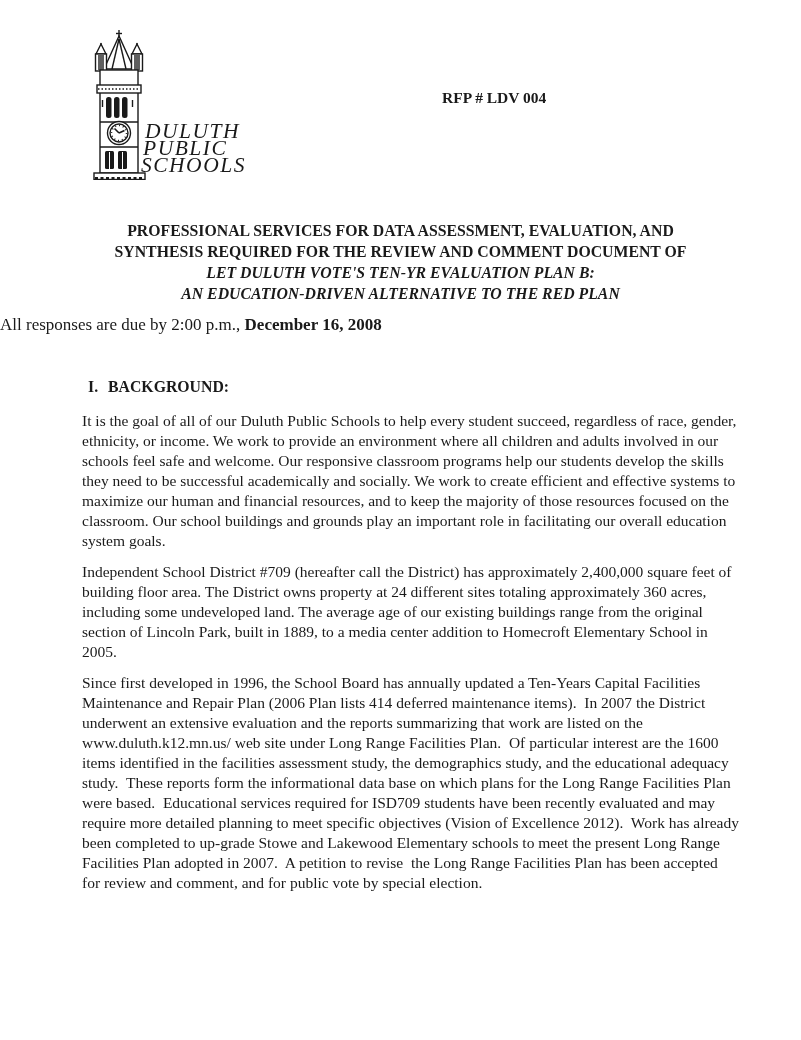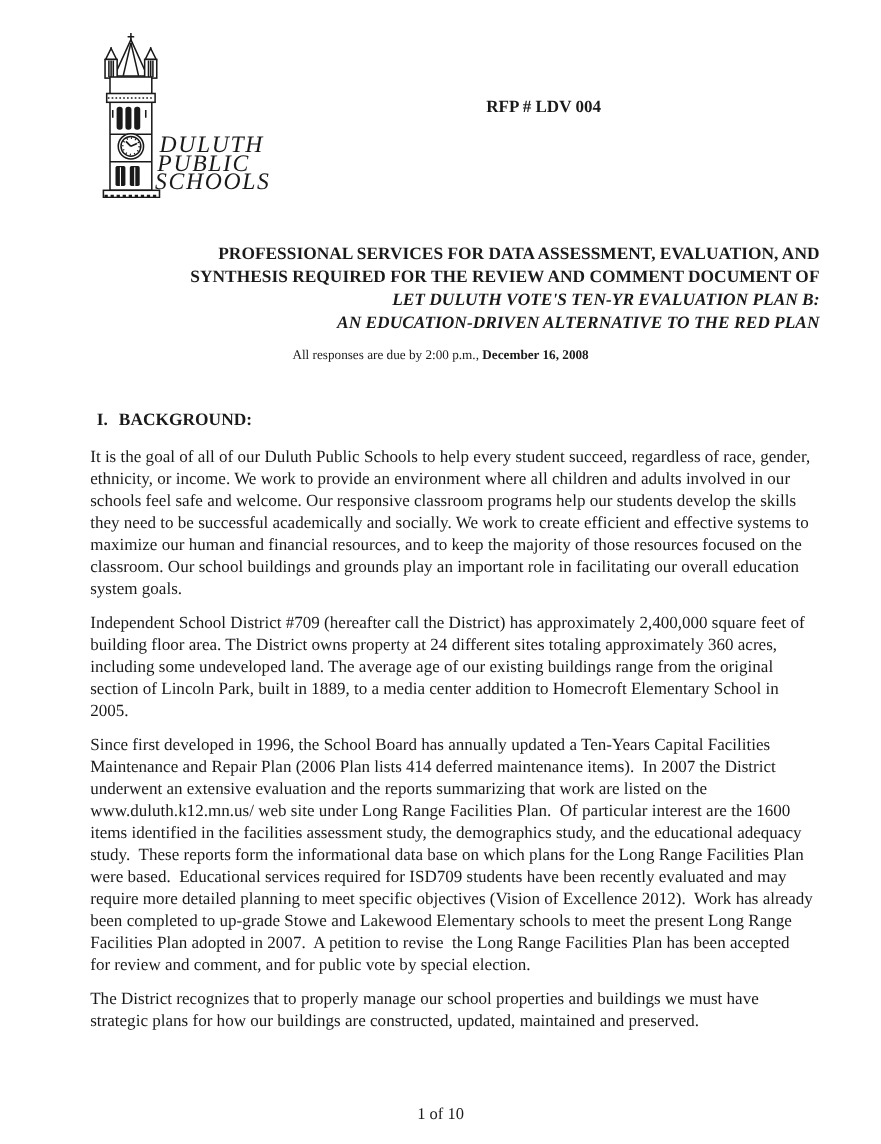--- a/index.html
+++ b/index.html
@@ -20,31 +20,31 @@
     font-style:italic;
     font-size:21.5px;
     letter-spacing:1.5px;
   }
   .rfp-number{
     position:absolute;left:442px;top:89px;
     font-weight:bold;font-size:15.5px;white-space:nowrap;
   }
   
   .title-block{
-    text-align:right;
+    text-align:center;
     font-weight:bold;
     font-size:15.8px;
     line-height:21px;
     padding:0 56px;
   }
   .title-line.italic{font-style:italic;}
   
   .due-line{
-    text-align:center;
-    font-size:12px;
+    text-align:left;
+    font-size:17px;
     margin-top:11px;
     white-space:pre-wrap;
   }
   .due-line .bold{font-weight:bold;}
   
   .section-heading{
     margin-top:41px;
     padding-left:88px;
     font-weight:bold;
     font-size:15.8px;
@@ -151,20 +151,16 @@
   <div class="due-line"><span>All responses are due by 2:00 p.m., </span><span class="bold">December 16, 2008</span></div>
 
   <div class="section-heading">
     <span class="numeral">I.</span><span>BACKGROUND:</span>
   </div>
 
   <div class="body-text">
     <p>It is the goal of all of our Duluth Public Schools to help every student succeed, regardless of race, gender, ethnicity, or income. We work to provide an environment where all children and adults involved in our schools feel safe and welcome. Our responsive classroom programs help our students develop the skills they need to be successful academically and socially. We work to create efficient and effective systems to maximize our human and financial resources, and to keep the majority of those resources focused on the classroom. Our school buildings and grounds play an important role in facilitating our overall education system goals.</p>
     <p>Independent School District #709 (hereafter call the District) has approximately 2,400,000 square feet of building floor area. The District owns property at 24 different sites totaling approximately 360 acres, including some undeveloped land. The average age of our existing buildings range from the original section of Lincoln Park, built in 1889, to a media center addition to Homecroft Elementary School in 2005.</p>
     <p>Since first developed in 1996, the School Board has annually updated a Ten-Years Capital Facilities Maintenance and Repair Plan (2006 Plan lists 414 deferred maintenance items).  In 2007 the District underwent an extensive evaluation and the reports summarizing that work are listed on the www.duluth.k12.mn.us/ web site under Long Range Facilities Plan.  Of particular interest are the 1600 items identified in the facilities assessment study, the demographics study, and the educational adequacy study.  These reports form the informational data base on which plans for the Long Range Facilities Plan were based.  Educational services required for ISD709 students have been recently evaluated and may require more detailed planning to meet specific objectives (Vision of Excellence 2012).  Work has already been completed to up-grade Stowe and Lakewood Elementary schools to meet the present Long Range Facilities Plan adopted in 2007.  A petition to revise  the Long Range Facilities Plan has been accepted for review and comment, and for public vote by special election.</p>
-    <p>The District recognizes that to properly manage our school properties and buildings we must have strategic plans for how our buildings are constructed, updated, maintained and preserved.</p>
   </div>
 
-  <div class="footer">
-    <span>1 of 10</span>
-  </div>
 
 </div>
 
 </body></html>

